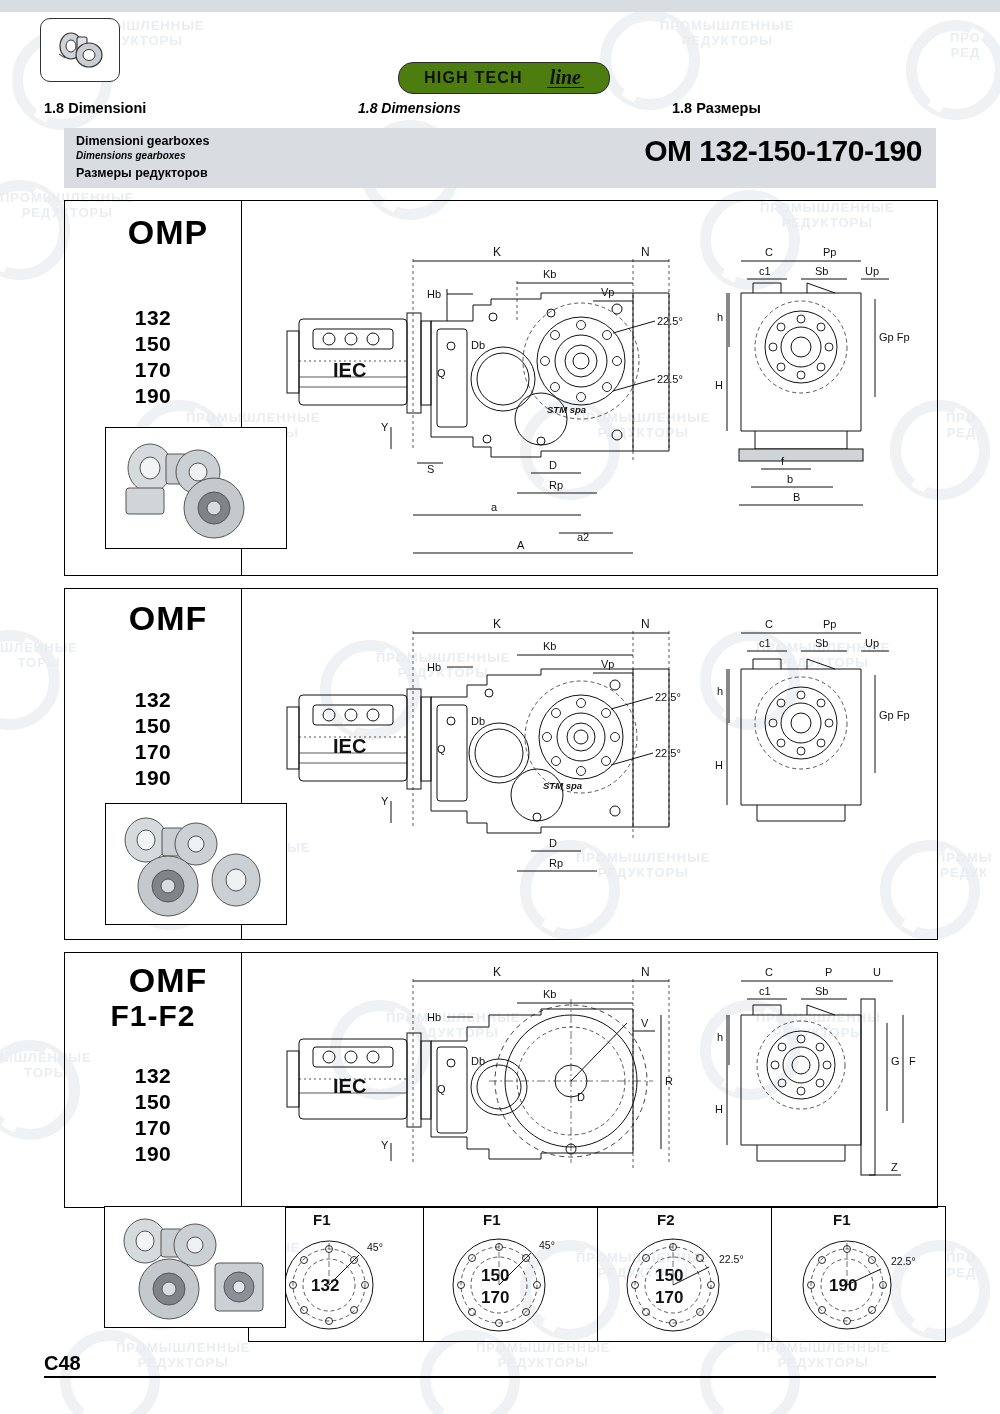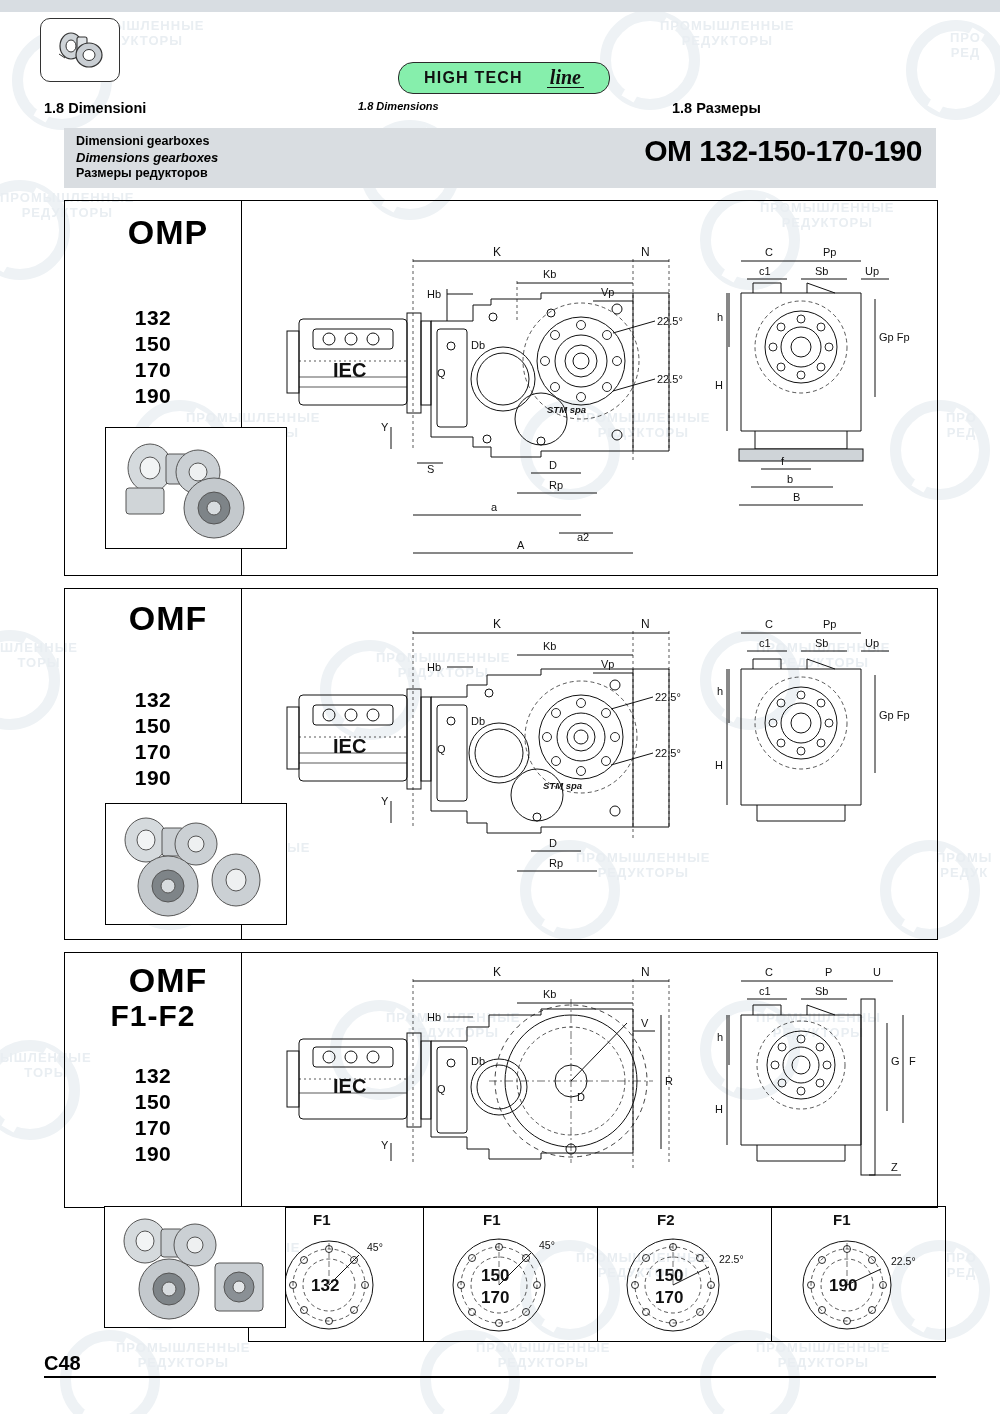--- a/index.html
+++ b/index.html
@@ -41,45 +41,45 @@
   }
   .logo-box{
     position:absolute;left:40px;top:18px;width:78px;height:62px;
     border:1.5px solid #333;border-radius:10px;background:#fff;z-index:3;
     display:flex;align-items:center;justify-content:center;
   }
   .logo-box svg{display:block;}
 
   .hightech{
     position:absolute;left:398px;top:62px;width:210px;height:30px;
-    border:1.5px solid #2b2b2b;border-radius:15px;background:#86efac;z-index:3;
+    border:1.5px solid #2b2b2b;border-radius:15px;background:#4d7c0f;z-index:3;
     display:flex;align-items:center;justify-content:center;gap:24px;
   }
   .hightech .ht-text{
     font-size:16px;font-weight:bold;letter-spacing:1.2px;color:#111;
   }
   .hightech .ht-line{
     font-family:"Liberation Serif", serif;font-style:italic;font-size:20px;
     font-weight:bold;color:#111;
     border-bottom:1.5px solid #111;line-height:0.95;padding:0 3px;
   }
 
   
   .titlerow{position:absolute;left:0;top:100px;width:1000px;height:24px;z-index:3;}
   .titlerow .t-it{position:absolute;left:44px;top:0;font-size:14.5px;font-weight:bold;}
-  .titlerow .t-en{position:absolute;left:358px;top:0;font-size:11px;font-weight:bold;font-style:italic;}
+  .titlerow .t-en{position:absolute;left:358px;top:0;font-size:14px;font-weight:bold;font-style:italic;}
   .titlerow .t-ru{position:absolute;left:672px;top:0;font-size:14.5px;font-weight:bold;}
 
   
   .band{
     position:absolute;left:64px;top:128px;width:872px;height:60px;
     background:#d9dde1;z-index:3;
   }
   .band .b-l1{position:absolute;left:12px;top:6px;font-size:12.5px;font-weight:bold;}
-  .band .b-l2{position:absolute;left:12px;top:22px;font-size:13px;font-weight:bold;font-style:italic;}
+  .band .b-l2{position:absolute;left:12px;top:22px;font-size:10px;font-weight:bold;font-style:italic;}
   .band .b-l3{position:absolute;left:12px;top:38px;font-size:12.5px;font-weight:bold;}
   .band .b-title{
     position:absolute;right:14px;top:6px;font-size:30px;font-weight:bold;
     letter-spacing:-0.5px;
     margin-left:19px;
   }
 
   
   .panel{
     position:absolute;left:64px;border:1.5px solid #000;background:transparent;z-index:3;

